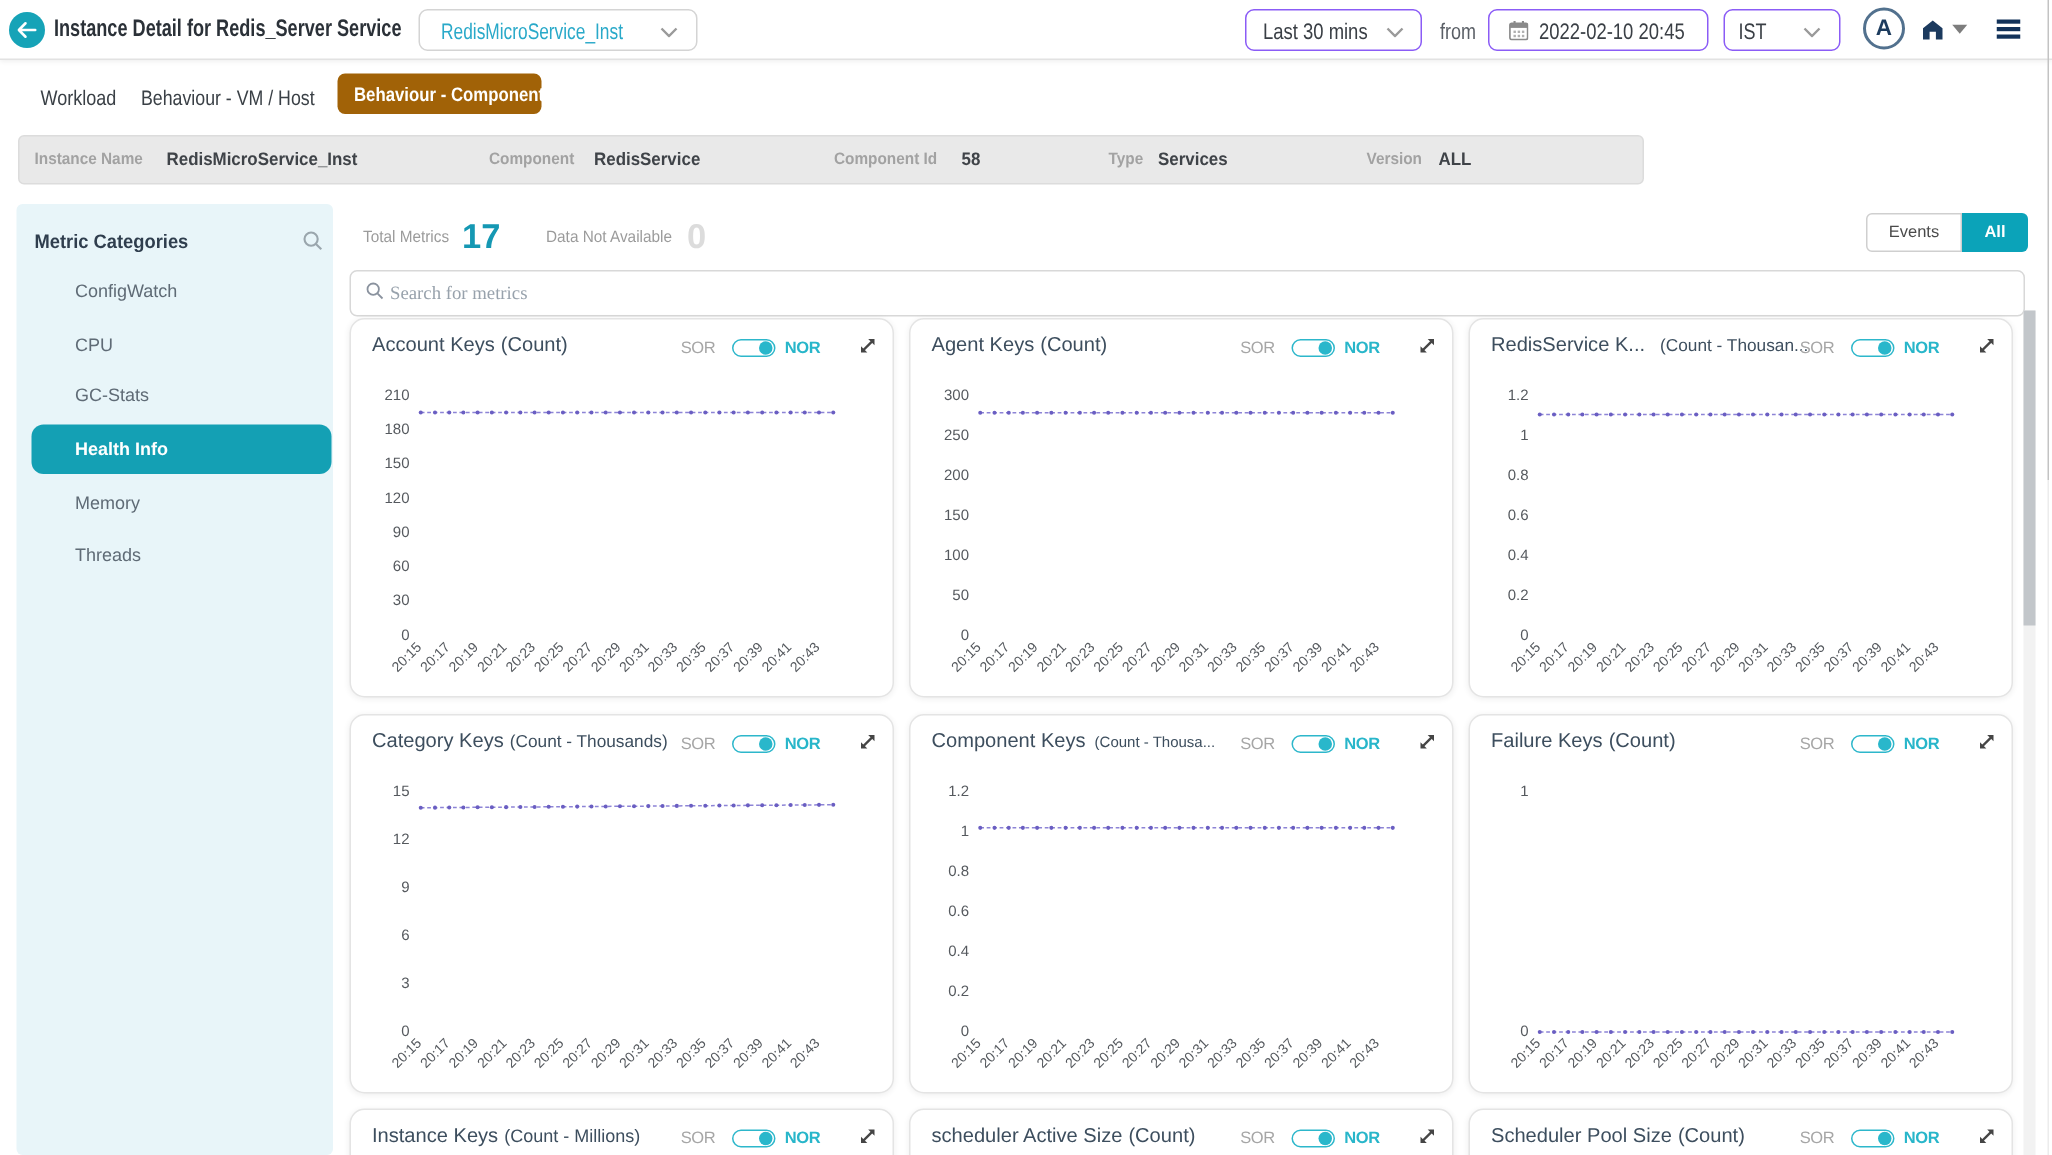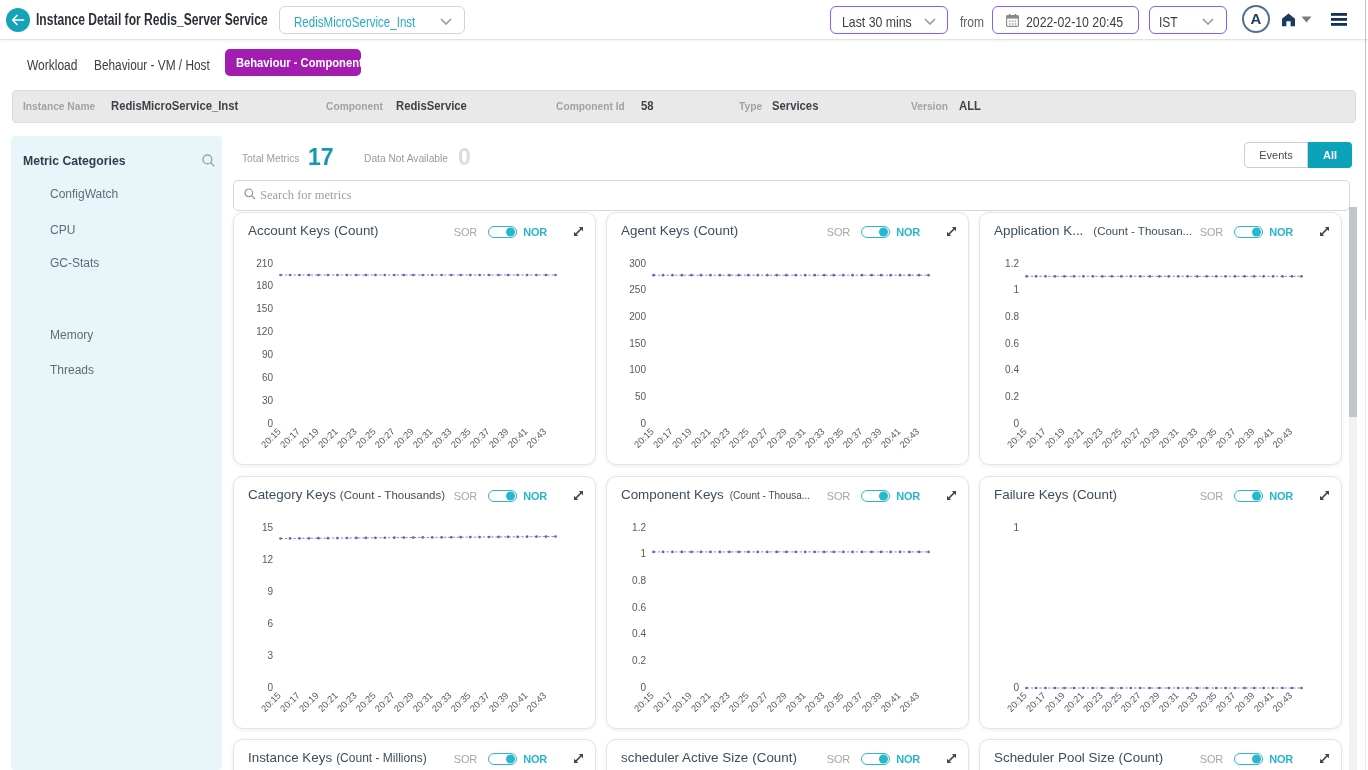--- a/index.html
+++ b/index.html
@@ -20,26 +20,26 @@
 .hbox { position:absolute; top:6px; height:28px; border:1px solid #8b5cf6; border-radius:6px; background:#fff; }
 .hbox span.t { position:absolute; font-size:15px; color:#3a3f45; white-space:nowrap;
   transform:scaleX(0.82); transform-origin:0 50%; top:6px; }
 #fromtxt { position:absolute; left:960px; top:13px; font-size:15px; color:#5a5f66;
   transform:scaleX(0.8); transform-origin:0 50%; }
 #avatar { position:absolute; left:1242px; top:5px; width:28px; height:28px; border-radius:50%;
   border:2px solid #52718e; background:#fff; text-align:center; }
 #avatar span { font-size:15px; font-weight:bold; color:#1d3c5e; line-height:24px; }
 
 .tab { position:absolute; font-size:14px; color:#3a4046; transform-origin:0 50%; white-space:nowrap; }
-#tabpill { position:absolute; left:225px; top:49px; width:136px; height:27px; background:#a21caf;
+#tabpill { position:absolute; left:225px; top:49px; width:136px; height:27px; background:#a16207;
   border-radius:5px;text-align:center; }
 #tabpill span { position:absolute; left:11px; top:6px; font-size:13px; font-weight:bold; color:#fff;
   transform:scaleX(0.86); transform-origin:0 50%; white-space:nowrap; }
 
-#infobar { position:absolute; left:12px; top:90px; width:1344px; height:33px; background:#e9e9e9;
+#infobar { position:absolute; left:12px; top:90px; width:1084px; height:33px; background:#e9e9e9;
   border:1px solid #dcdcdc; border-radius:4px; }
 .ilabel { position:absolute; top:9px; font-size:11px; font-weight:bold; color:#a2a2a2; white-space:nowrap; transform:scaleX(0.93); transform-origin:0 50%; }
 .ival { position:absolute; top:8px; font-size:12px; font-weight:bold; color:#3f4348; white-space:nowrap; transform:scaleX(0.94); transform-origin:0 50%; }
 
 #sidebar { position:absolute; left:11px; top:136px; width:211px; height:634px; background:#e8f5f9;
   border-radius:4px; }
 #sbtitle { position:absolute; left:12px; top:17px; font-size:13px; font-weight:bold; color:#2f3e4e;
   white-space:nowrap; transform:scaleX(0.94); transform-origin:0 50%; }
 .sbitem { position:absolute; left:39px; font-size:12px; color:#5f6b76; white-space:nowrap; }
 #sbpill { position:absolute; left:10px; top:147px; width:200px; height:33px; background:#14a0b4;
@@ -158,20 +158,23 @@
 
 <div id="sidebar">
 <div id="sbtitle">Metric Categories</div>
 <svg style="position:absolute;left:191px;top:18px" width="13" height="13" viewBox="0 0 13 13">
       <circle cx="5.4" cy="5.4" r="4.4" fill="none" stroke="#9aa6ad" stroke-width="1.4"></circle>
       <path d="M8.6 8.6 L12.2 12.2" stroke="#9aa6ad" stroke-width="1.4"></path>
     </svg>
 <div class="sbitem" style="top:51px">ConfigWatch</div>
 <div class="sbitem" style="top:87px">CPU</div>
 <div class="sbitem" style="top:120px">GC-Stats</div>
+<div id="sbpill">
+      <span>Health Info</span>
+    </div>
 <div class="sbitem" style="top:192px">Memory</div>
 <div class="sbitem" style="top:227px">Threads</div>
 </div>
 
 <span class="glabel" style="left:242px;top:152px">Total Metrics</span>
 <span id="tm17">17</span>
 <span class="glabel" style="left:364px;top:152px">Data Not Available</span>
 <span id="dna0">0</span>
 <div id="evbtn"><span>Events</span></div>
 <div id="allbtn"><span>All</span></div>
@@ -314,21 +317,21 @@
       <text class="xl" transform="translate(199.2,179) rotate(-45)" text-anchor="end">20:31</text>
       <text class="xl" transform="translate(218.2,179) rotate(-45)" text-anchor="end">20:33</text>
       <text class="xl" transform="translate(237.2,179) rotate(-45)" text-anchor="end">20:35</text>
       <text class="xl" transform="translate(256.1,179) rotate(-45)" text-anchor="end">20:37</text>
       <text class="xl" transform="translate(275.1,179) rotate(-45)" text-anchor="end">20:39</text>
       <text class="xl" transform="translate(294.1,179) rotate(-45)" text-anchor="end">20:41</text>
       <text class="xl" transform="translate(313.0,179) rotate(-45)" text-anchor="end">20:43</text>
     </svg>
   </div>
 <div class="card" style="left:979px;top:212px">
-    <div class="ctitle"><span class="cname">Application K...</span><span class="cunit" style="margin-left:10px;font-size:11.5px">(Count - Thousan...</span></div>
+    <div class="ctitle"><span class="cname">RedisService K...</span><span class="cunit" style="margin-left:10px;font-size:11.5px">(Count - Thousan...</span></div>
     <span class="sor">SOR</span>
     <span class="tgl"></span>
     <span class="nor">NOR</span>
     <span class="exp"><svg width="13" height="13" viewBox="0 0 13 13">
         <path d="M3.4 9.6 L9.6 3.4" stroke="#454545" stroke-width="1.5" fill="none"></path>
         <path d="M6.8 2.0 H11.0 V6.2 Z" fill="#454545"></path>
         <path d="M2.0 6.8 V11.0 H6.2 Z" fill="#454545"></path>
       </svg></span>
     <svg class="chart" width="362" height="213" viewBox="0 0 362 213">
       <text class="yl" x="39" y="13.5" text-anchor="end">1.2</text>

